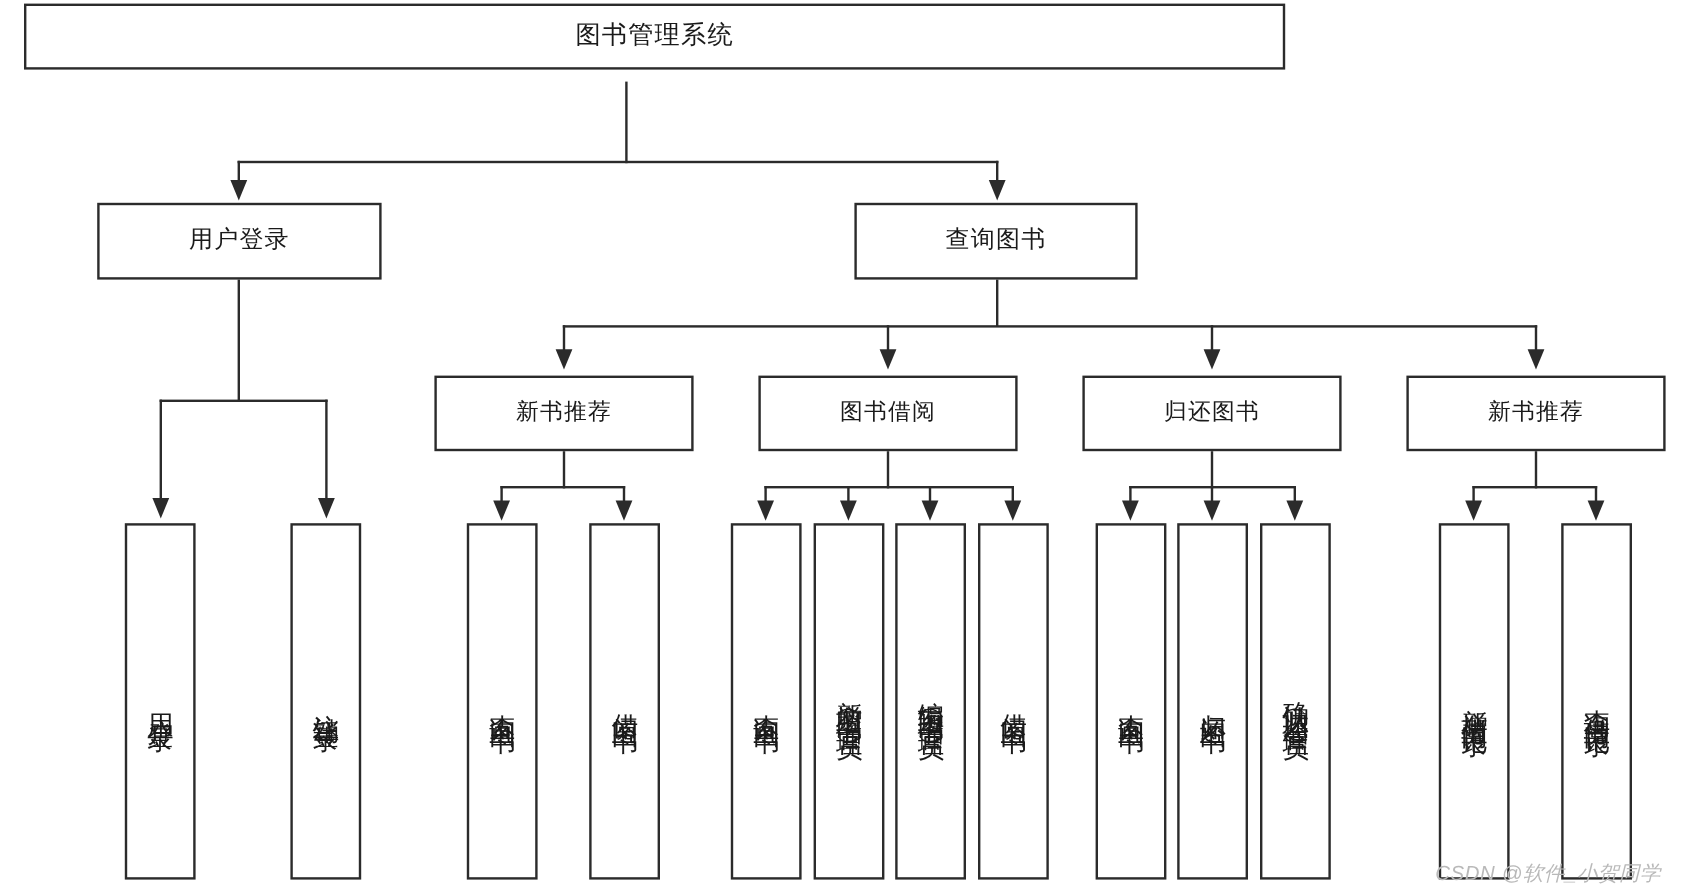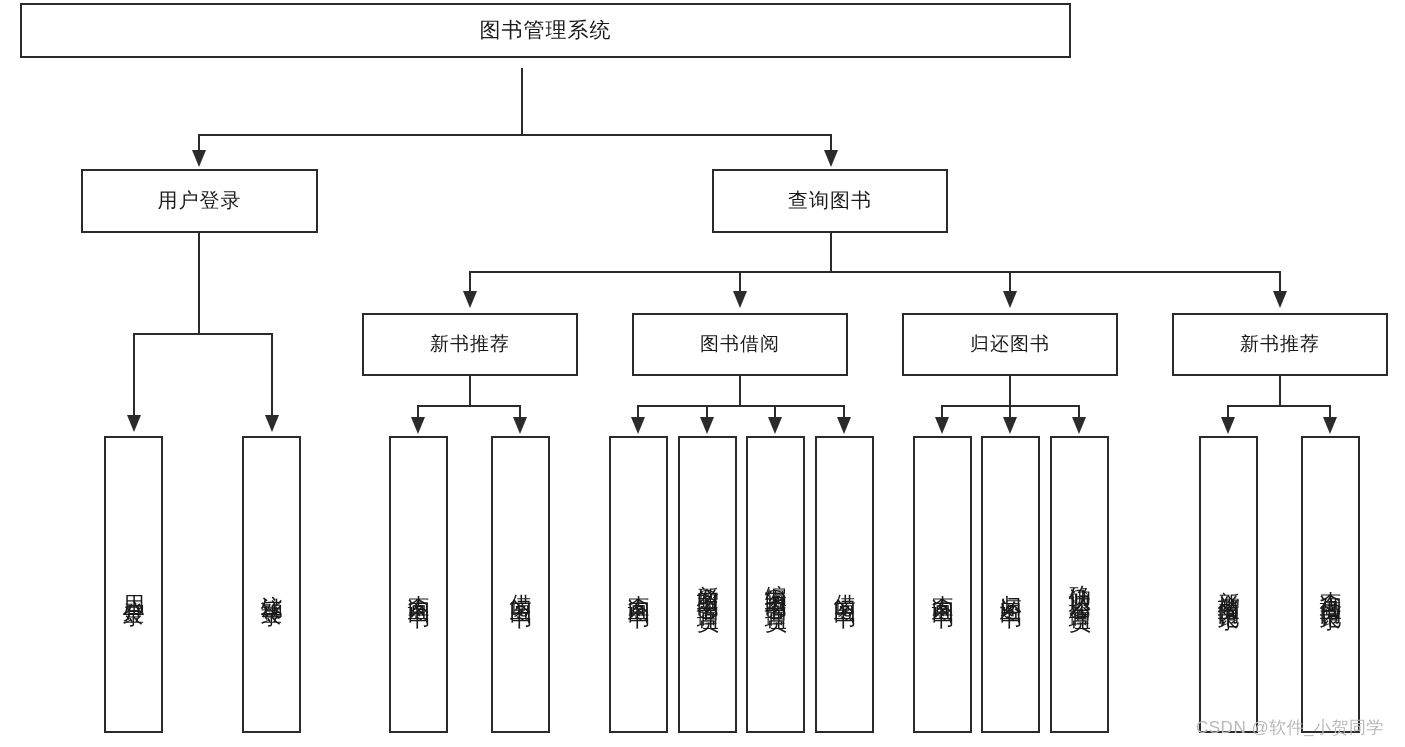--- a/index.html
+++ b/index.html
@@ -202,15 +202,15 @@
     <span class="lbl">确认归还（管理员）</span>
   </div>
 
   <div class="node v" style="left:1199px;top:436px;width:59px;height:297px;">
     <span class="lbl">新增借阅记录</span>
   </div>
   <div class="node v" style="left:1301px;top:436px;width:59px;height:297px;">
     <span class="lbl">查询借阅记录</span>
   </div>
 
-  <div id="watermark" style="left:1196px;top:716px;">CSDN @软件_小贺同学</div>
+  <div id="watermark" style="left:1196px;top:716px;font-style:italic;">CSDN @软件_小贺同学</div>
 
 </div>
 
 </body></html>

